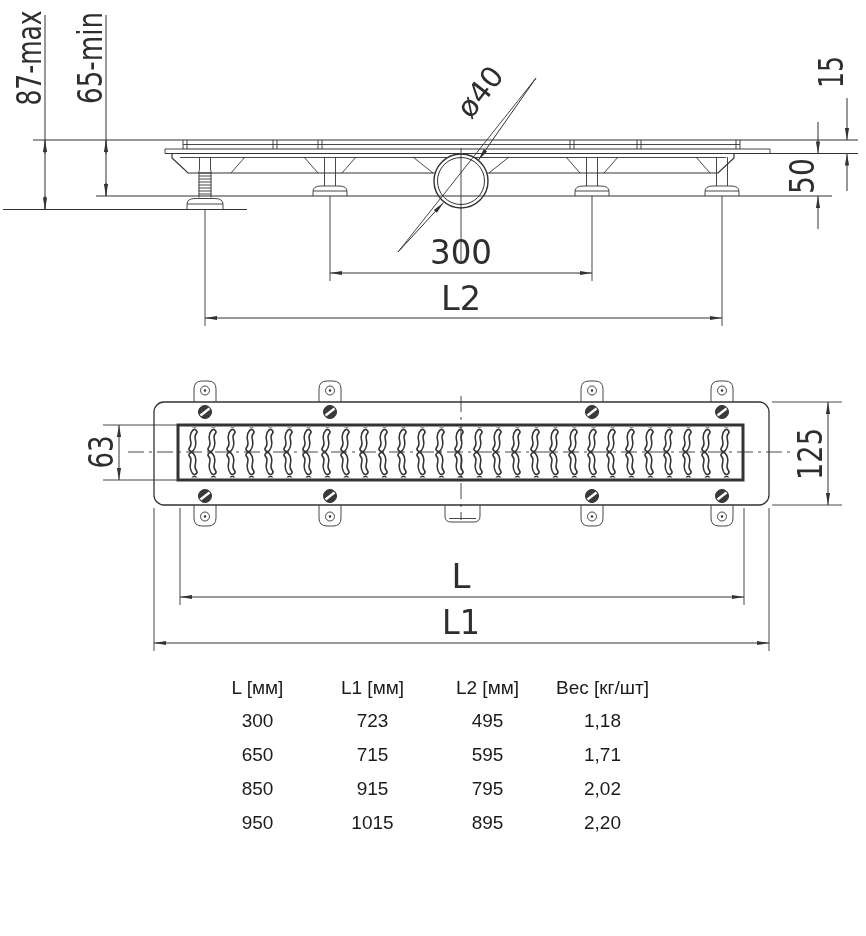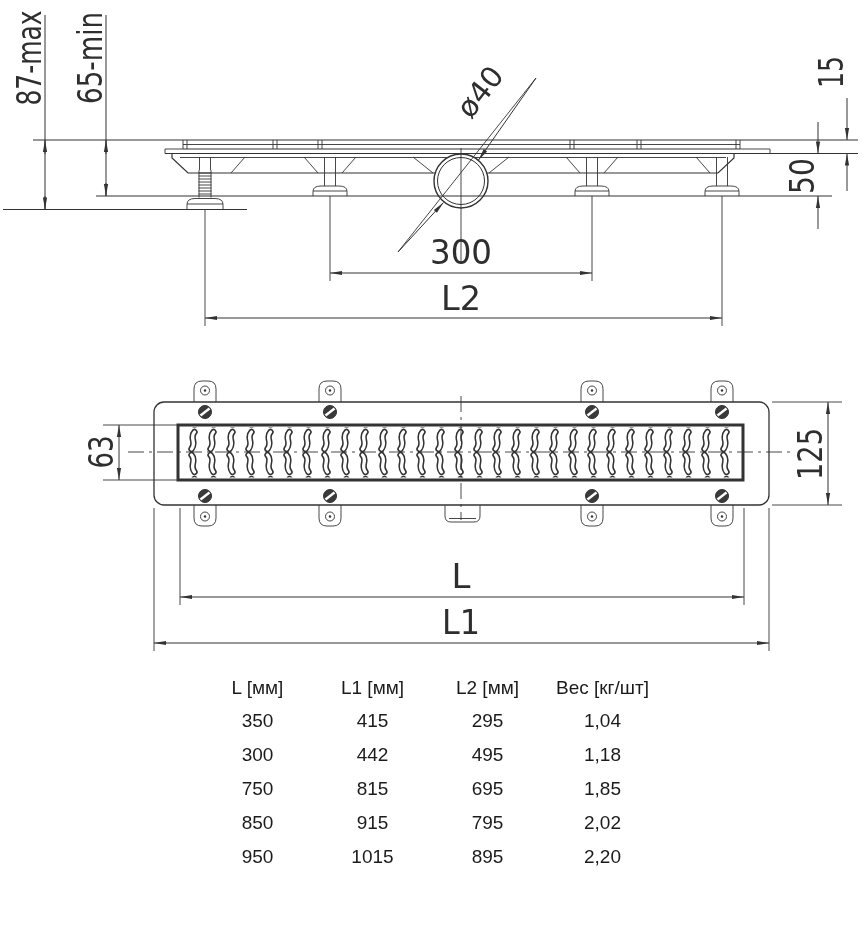--- a/index.html
+++ b/index.html
@@ -228,36 +228,30 @@
   <thead>
     <tr>
       <th>L [мм]</th>
       <th>L1 [мм]</th>
       <th>L2 [мм]</th>
       <th>Вес [кг/шт]</th>
     </tr>
   </thead>
   <tbody>
     <tr>
-      <td>350</td>
-      <td>415</td>
-      <td>295</td>
-      <td>1,04</td>
-    </tr>
-    <tr>
       <td>300</td>
-      <td>442</td>
+      <td>723</td>
       <td>495</td>
       <td>1,18</td>
     </tr>
     <tr>
-      <td>750</td>
-      <td>815</td>
-      <td>695</td>
-      <td>1,85</td>
+      <td>650</td>
+      <td>715</td>
+      <td>595</td>
+      <td>1,71</td>
     </tr>
     <tr>
       <td>850</td>
       <td>915</td>
       <td>795</td>
       <td>2,02</td>
     </tr>
     <tr>
       <td>950</td>
       <td>1015</td>

